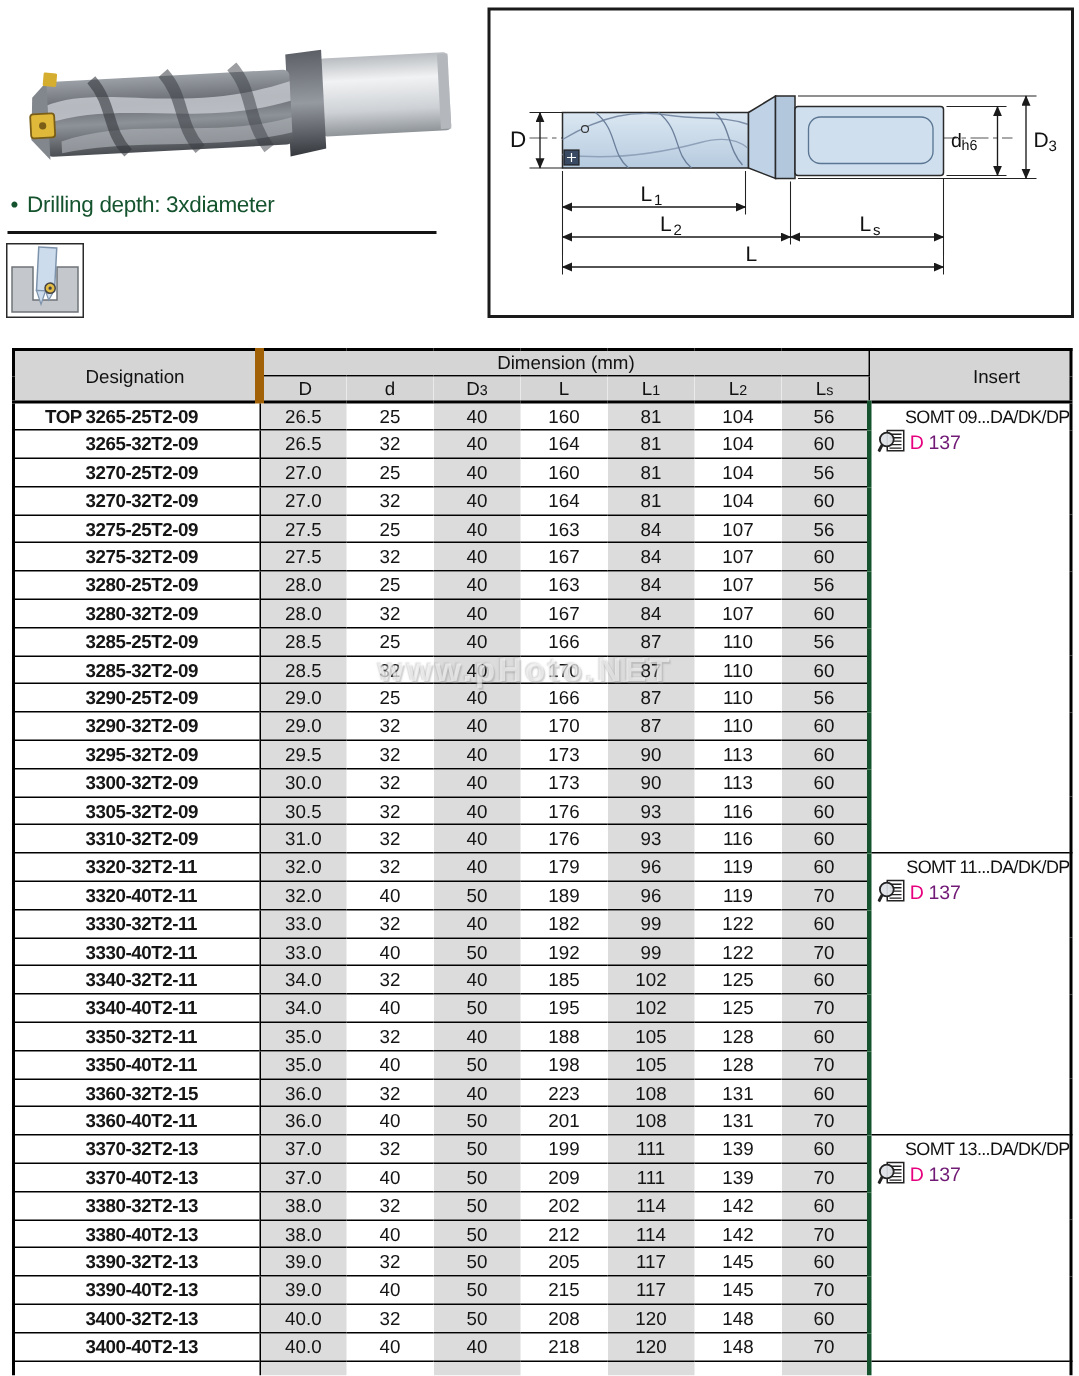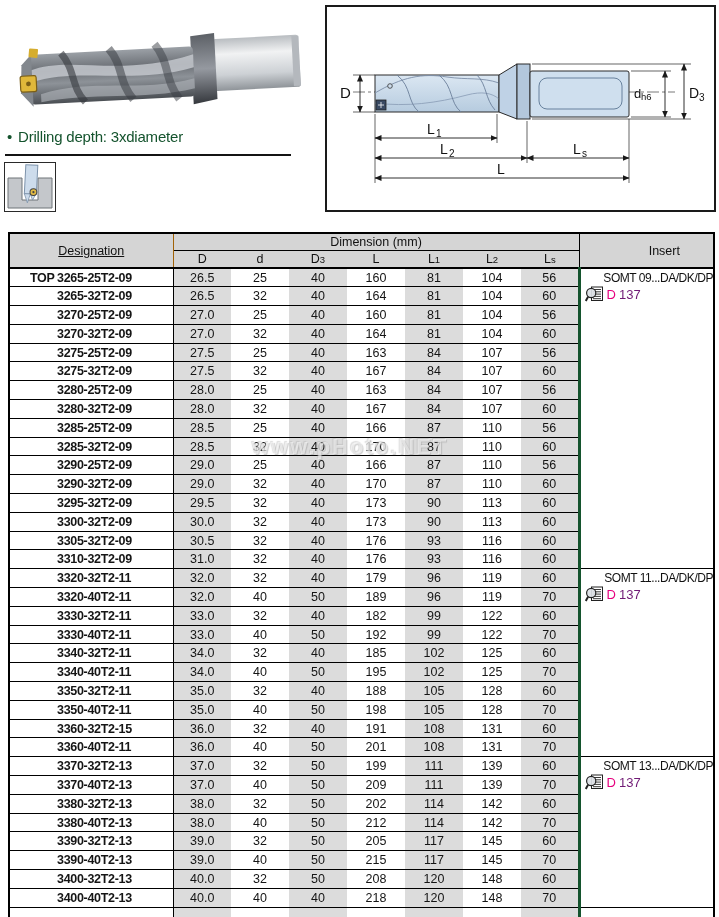--- a/index.html
+++ b/index.html
@@ -20,21 +20,21 @@
                border:2px solid #1a1a1a;background:#fff;}
   .diagram-box svg{display:block;}
   .dg-txt{fill:#111;font-family:"Liberation Sans",sans-serif;}
 
   
   .table-wrap{position:absolute;left:8px;top:232px;}
   table{border-collapse:collapse;table-layout:fixed;width:705px;border:2px solid #000;}
   th,td{padding:0;overflow:hidden;white-space:nowrap;}
   thead th{background:#d5d5d5;font-weight:normal;font-size:12.5px;color:#111;text-align:center;}
   th.span2{border-bottom:2px solid #000;}
-  th.desig-h{border-right:1px solid #a16207;text-decoration:underline;}
+  th.desig-h{border-right:6px solid #a16207;}
   th.insert-h{border-left:1px solid #000;padding-left:36px;}
   th.dim-h{height:16px;border-bottom:1px solid #000;}
   tr.subhead th{height:16px;border-bottom:2px solid #000;}
   .sub{font-size:9.5px;}
   tbody tr{height:18.8px;}
   tbody td{border-top:1px solid #000;font-size:12.5px;color:#151515;}
   td.desig-cell{border-right:1px solid #000;background:#fff;text-align:left;}
   .prefix{display:inline-block;width:27px;padding-left:20px;font-weight:700;letter-spacing:-0.3px;}
   .desig{font-weight:700;letter-spacing:-0.3px;}
   td.num-cell{text-align:center;background:#fff;}
@@ -490,21 +490,21 @@
             <td class="num-cell">198</td>
             <td class="num-cell shaded">105</td>
             <td class="num-cell">128</td>
             <td class="num-cell shaded last-num">70</td>
           </tr>
           <tr>
             <td class="desig-cell"><span class="prefix"></span><span class="desig">3360-32T2-15</span></td>
             <td class="num-cell shaded">36.0</td>
             <td class="num-cell">32</td>
             <td class="num-cell shaded">40</td>
-            <td class="num-cell">191</td>
+            <td class="num-cell">223</td>
             <td class="num-cell shaded">108</td>
             <td class="num-cell">131</td>
             <td class="num-cell shaded last-num">60</td>
           </tr>
           <tr>
             <td class="desig-cell"><span class="prefix"></span><span class="desig">3360-40T2-11</span></td>
             <td class="num-cell shaded">36.0</td>
             <td class="num-cell">40</td>
             <td class="num-cell shaded">50</td>
             <td class="num-cell">201</td>

